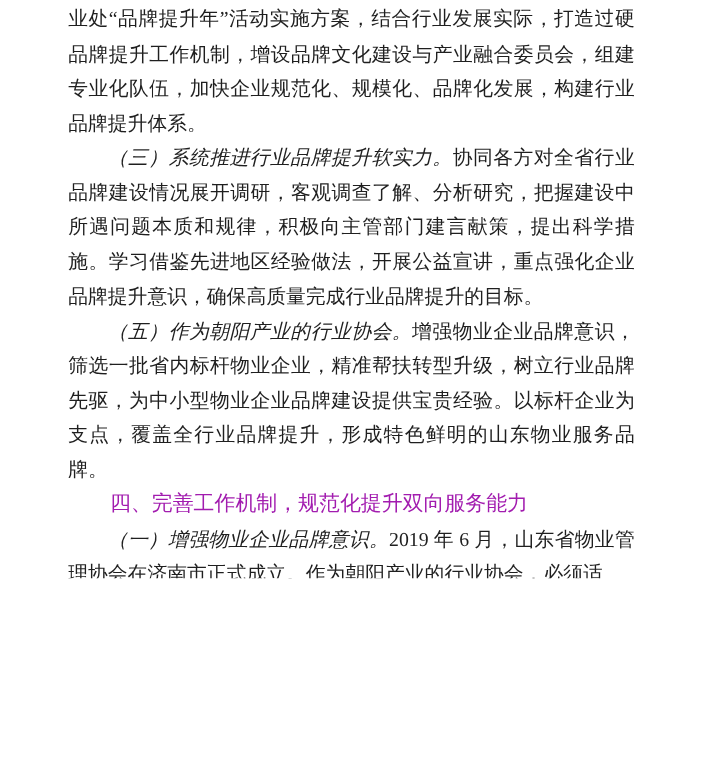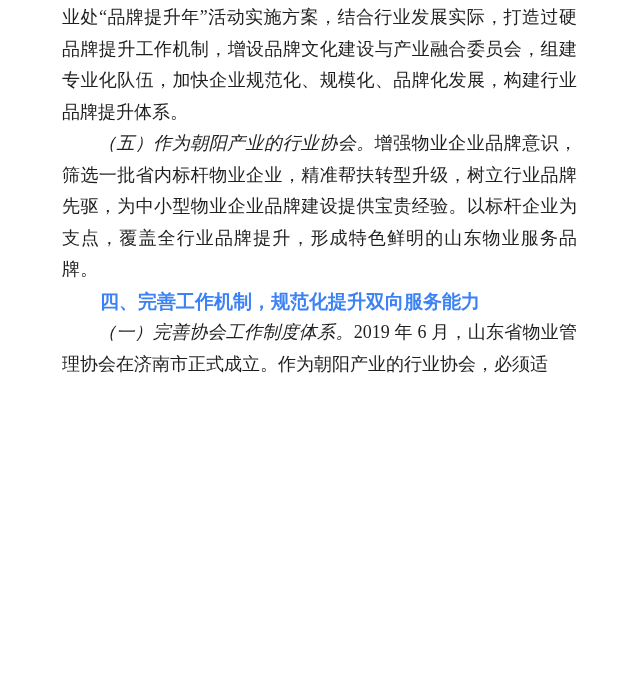--- a/index.html
+++ b/index.html
@@ -31,34 +31,35 @@
   }
   
   .kaiti {
     font-style: italic;
   }
   .heading {
     margin: 0;
     padding: 0;
     text-indent: 2em;
     font-family: "Liberation Sans", "DejaVu Sans", sans-serif;
-    font-weight: 700;
+    font-weight: 400;
     font-size: 19px;
     line-height: 31.5px;
-    color: #3b82f6;
+    color: #a21caf;
   }
 </style>
 </head>
 <body>
 
 <div class="page">
 
   <p class="para no-indent">业处“品牌提升年”活动实施方案，结合行业发展实际，打造过硬品牌提升工作机制，增设品牌文化建设与产业融合委员会，组建专业化队伍，加快企业规范化、规模化、品牌化发展，构建行业品牌提升体系。</p>
 
+  <p class="para"><span class="kaiti">（三）系统推进行业品牌提升软实力。</span><span>协同各方对全省行业品牌建设情况展开调研，客观调查了解、分析研究，把握建设中所遇问题本质和规律，积极向主管部门建言献策，提出科学措施。学习借鉴先进地区经验做法，开展公益宣讲，重点强化企业品牌提升意识，确保高质量完成行业品牌提升的目标。</span></p>
 
 
   <p class="para"><span class="kaiti">（五）作为朝阳产业的行业协会。</span><span>增强物业企业品牌意识，筛选一批省内标杆物业企业，精准帮扶转型升级，树立行业品牌先驱，为中小型物业企业品牌建设提供宝贵经验。以标杆企业为支点，覆盖全行业品牌提升，形成特色鲜明的山东物业服务品牌。</span></p>
 
   <h2 class="heading">四、完善工作机制，规范化提升双向服务能力</h2>
 
-  <p class="para"><span class="kaiti">（一）完善协会工作制度体系。</span><span>2019 年 6 月，山东省物业管理协会在济南市正式成立。作为朝阳产业的行业协会，必须适</span></p>
+  <p class="para"><span class="kaiti">（一）增强物业企业品牌意识。</span><span>2019 年 6 月，山东省物业管理协会在济南市正式成立。作为朝阳产业的行业协会，必须适</span></p>
 
 </div>
 
 </body></html>

